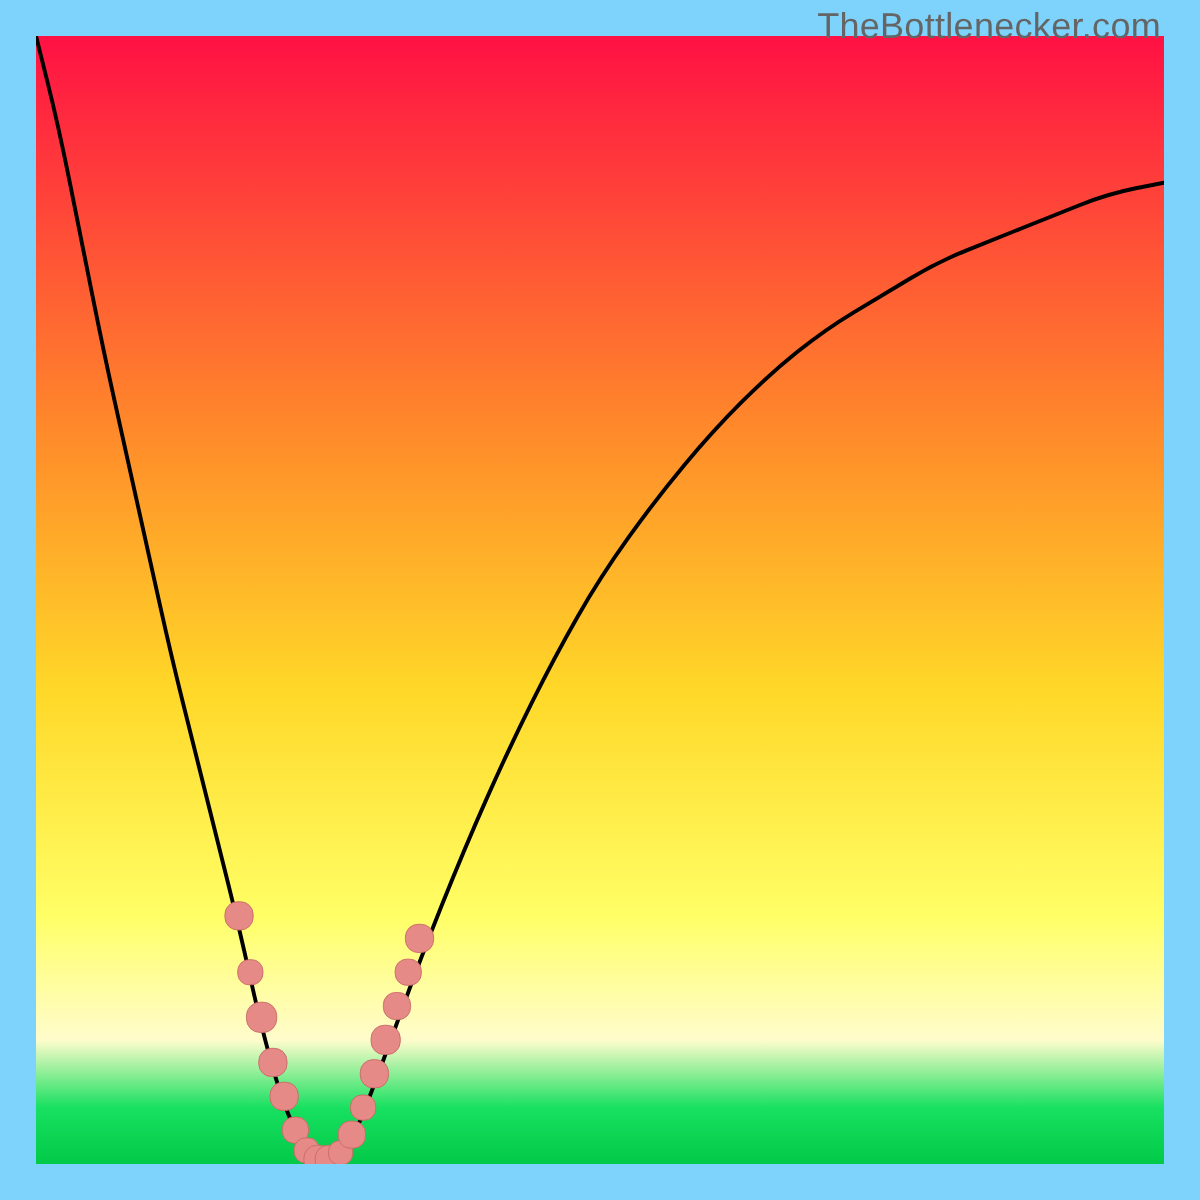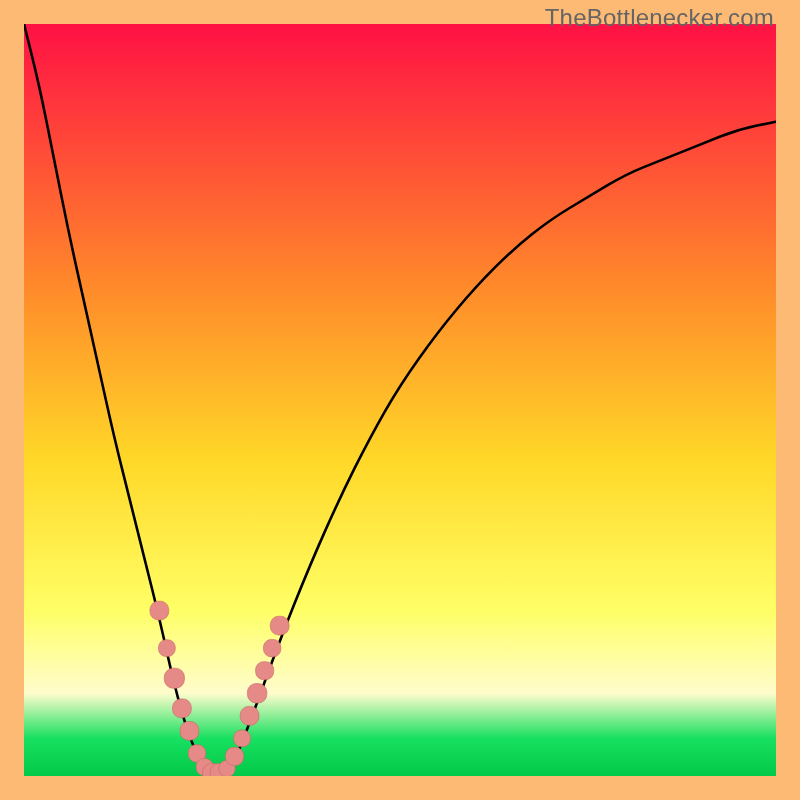--- a/index.html
+++ b/index.html
@@ -9,21 +9,21 @@
     height: 800px;
     overflow: hidden;
     background: #000;
     font-family: Arial, Helvetica, sans-serif;
   }
   .frame {
     position: absolute;
     top: 0; left: 0;
     width: 800px;
     height: 800px;
-    background: #fdba74;
+    background: #7dd3fc;
   }
   .plot-area {
     position: absolute;
     top: 24px;
     left: 24px;
     width: 752px;
     height: 752px;
     overflow: hidden;
   }
   .gradient {

